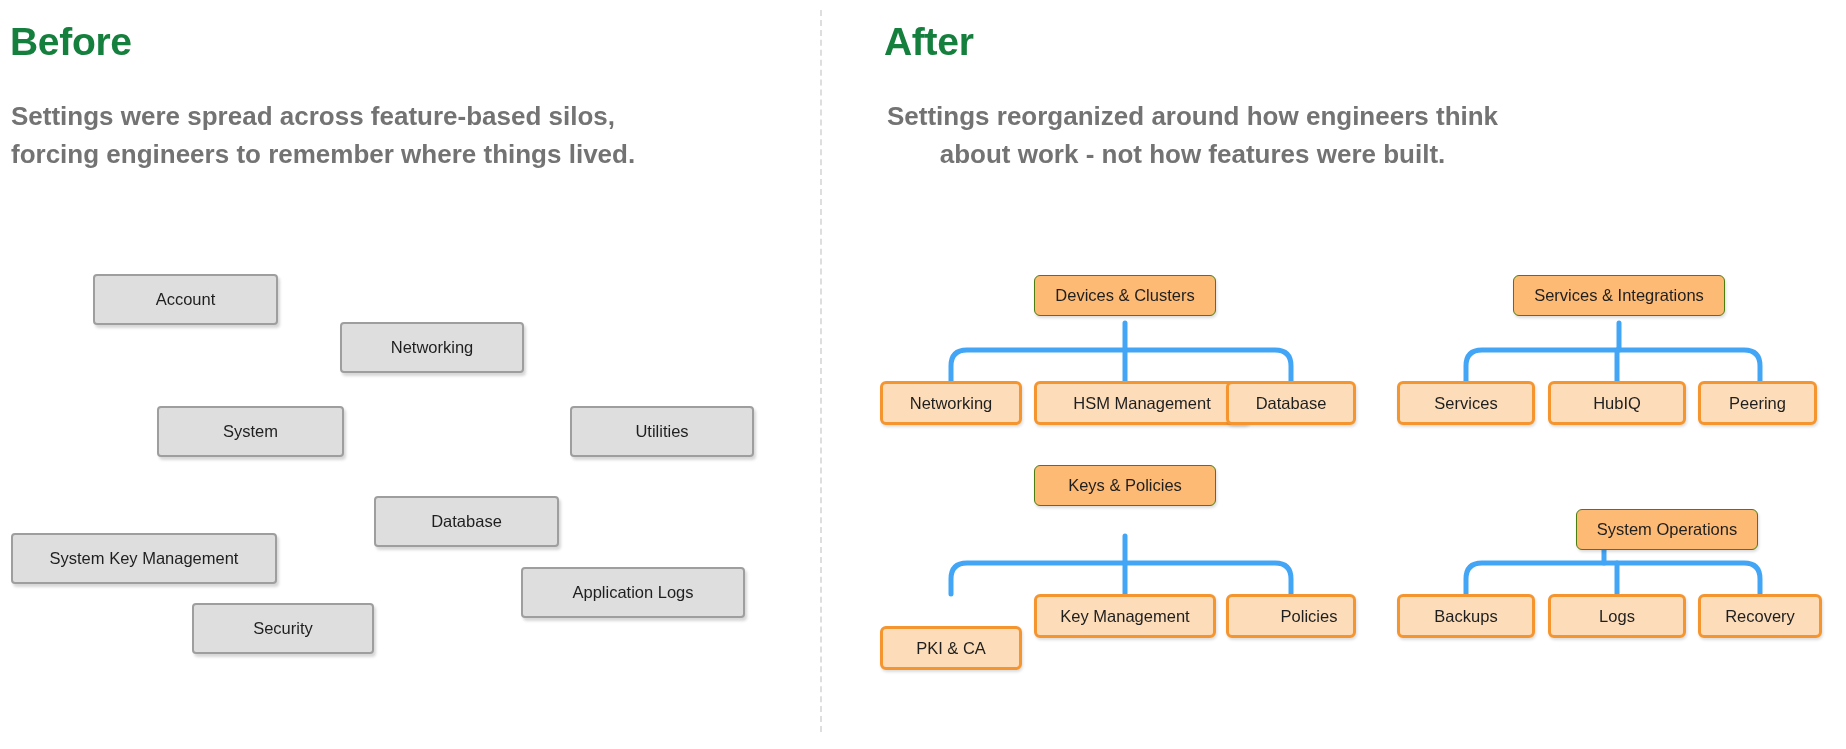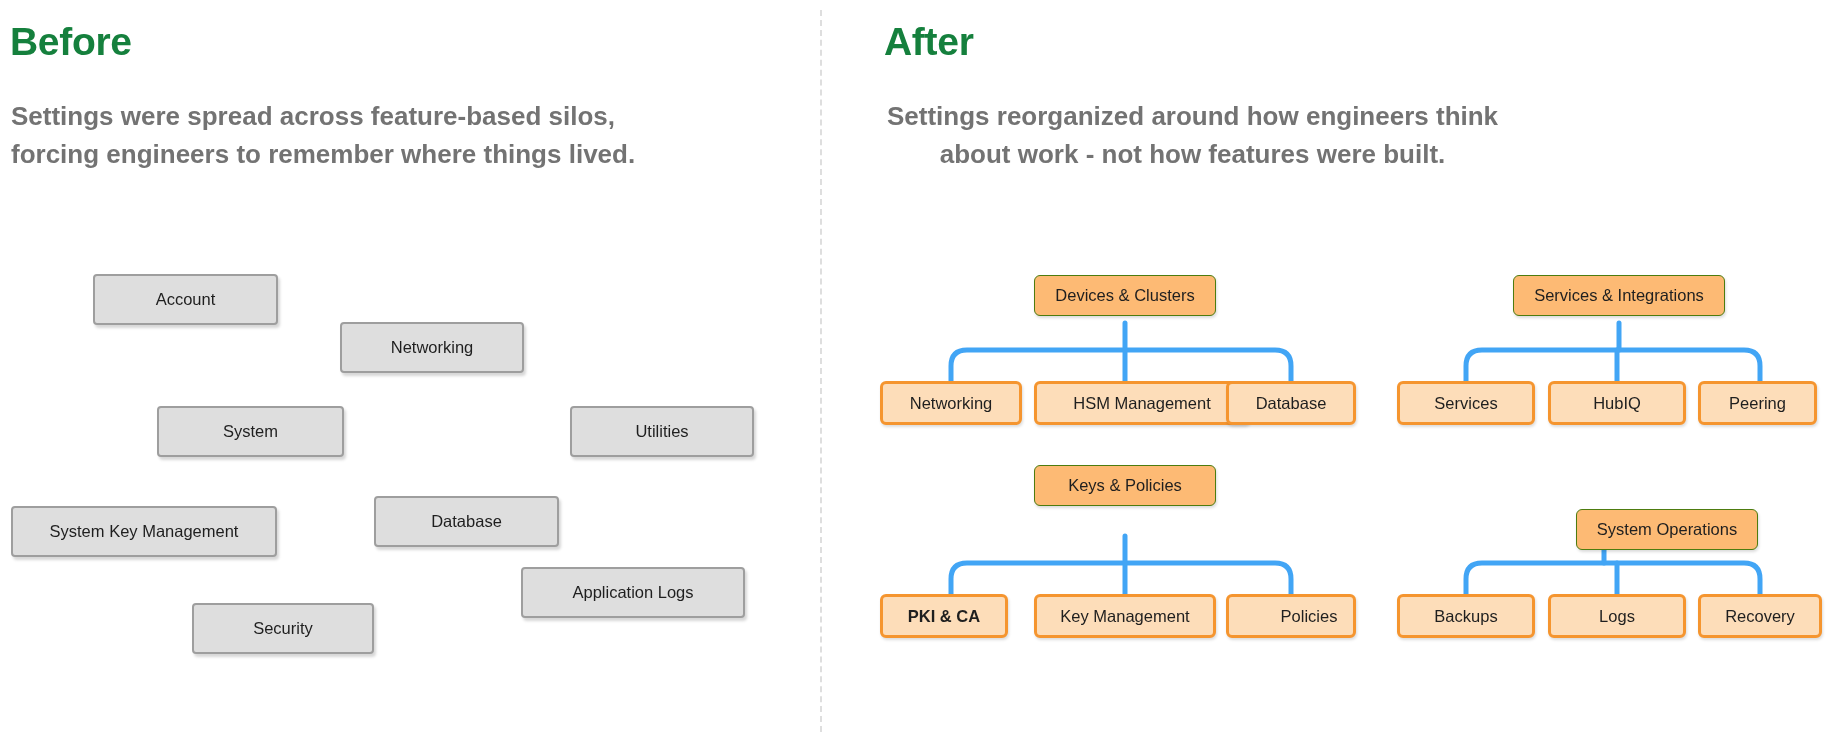--- a/index.html
+++ b/index.html
@@ -106,21 +106,21 @@
   <div class="divider"></div>
 
   <div class="panel-title" id="before-title">Before</div>
   <div class="panel-sub" id="before-sub">Settings were spread across feature-based silos,
 forcing engineers to remember where things lived.</div>
   <div id="before-boxes">
       <div class="gray-box" style="left: 93px; top: 274px; width: 185px; height: 51px;">Account</div>
       <div class="gray-box" style="left: 340px; top: 322px; width: 184px; height: 51px;">Networking</div>
       <div class="gray-box" style="left: 157px; top: 406px; width: 187px; height: 51px;">System</div>
       <div class="gray-box" style="left: 570px; top: 406px; width: 184px; height: 51px;">Utilities</div>
-      <div class="gray-box" style="left: 11px; top: 506px; width: 266px; height: 51px;">System Key Management</div>
+      <div class="gray-box" style="left: 11px; top: 533px; width: 266px; height: 51px;">System Key Management</div>
       <div class="gray-box" style="left: 374px; top: 496px; width: 185px; height: 51px;">Database</div>
       <div class="gray-box" style="left: 521px; top: 567px; width: 224px; height: 51px;">Application Logs</div>
       <div class="gray-box" style="left: 192px; top: 603px; width: 182px; height: 51px;">Security</div>
     </div>
 
   <div class="panel-title" id="after-title">After</div>
   <div class="panel-sub" id="after-sub">Settings reorganized around how engineers think
 about work - not how features were built.</div>
   <div id="after-clusters">
       <div class="cluster">
@@ -145,21 +145,21 @@
         <div class="node child" style="left: 1548px; top: 381px; width: 138px;">HubIQ</div>
         <div class="node child" style="left: 1698px; top: 381px; width: 119px;">Peering</div>
       </div>
       <div class="cluster">
         <svg class="connector" width="1846" height="749" viewBox="0 0 1846 749">
           <path d="M 951 594 L 951 579 Q 951 563 967 563 L 1275 563 Q 1291 563 1291 579 L 1291 594" fill="none" stroke="#42a5f5" stroke-width="5" stroke-linecap="round" stroke-linejoin="round"></path>
           <path d="M 1125 563 L 1125 536" fill="none" stroke="#42a5f5" stroke-width="5" stroke-linecap="round" stroke-linejoin="round"></path>
           <path d="M 1125 563 L 1125 594" fill="none" stroke="#42a5f5" stroke-width="5" stroke-linecap="round" stroke-linejoin="round"></path>
         </svg>
         <div class="node parent" style="left: 1034px; top: 465px; width: 182px;">Keys &amp; Policies</div>
-        <div class="node child" style="left: 880px; top: 594px; width: 128px; font-weight: bold;">PKI &amp; CA</div>
+        <div class="node child" style="left: 880px; top: 626px; width: 142px;">PKI &amp; CA</div>
         <div class="node child" style="left: 1034px; top: 594px; width: 182px;">Key Management</div>
         <div class="node child" style="left: 1226px; top: 594px; width: 130px; padding-left: 36px;">Policies</div>
       </div>
       <div class="cluster">
         <svg class="connector" width="1846" height="749" viewBox="0 0 1846 749">
           <path d="M 1466 594 L 1466 579 Q 1466 563 1482 563 L 1744 563 Q 1760 563 1760 579 L 1760 594" fill="none" stroke="#42a5f5" stroke-width="5" stroke-linecap="round" stroke-linejoin="round"></path>
           <path d="M 1604 563 L 1604 536" fill="none" stroke="#42a5f5" stroke-width="5" stroke-linecap="round" stroke-linejoin="round"></path>
           <path d="M 1617 563 L 1617 594" fill="none" stroke="#42a5f5" stroke-width="5" stroke-linecap="round" stroke-linejoin="round"></path>
         </svg>
         <div class="node parent" style="left: 1576px; top: 488px; width: 182px; margin-top: 21px;">System Operations</div>

